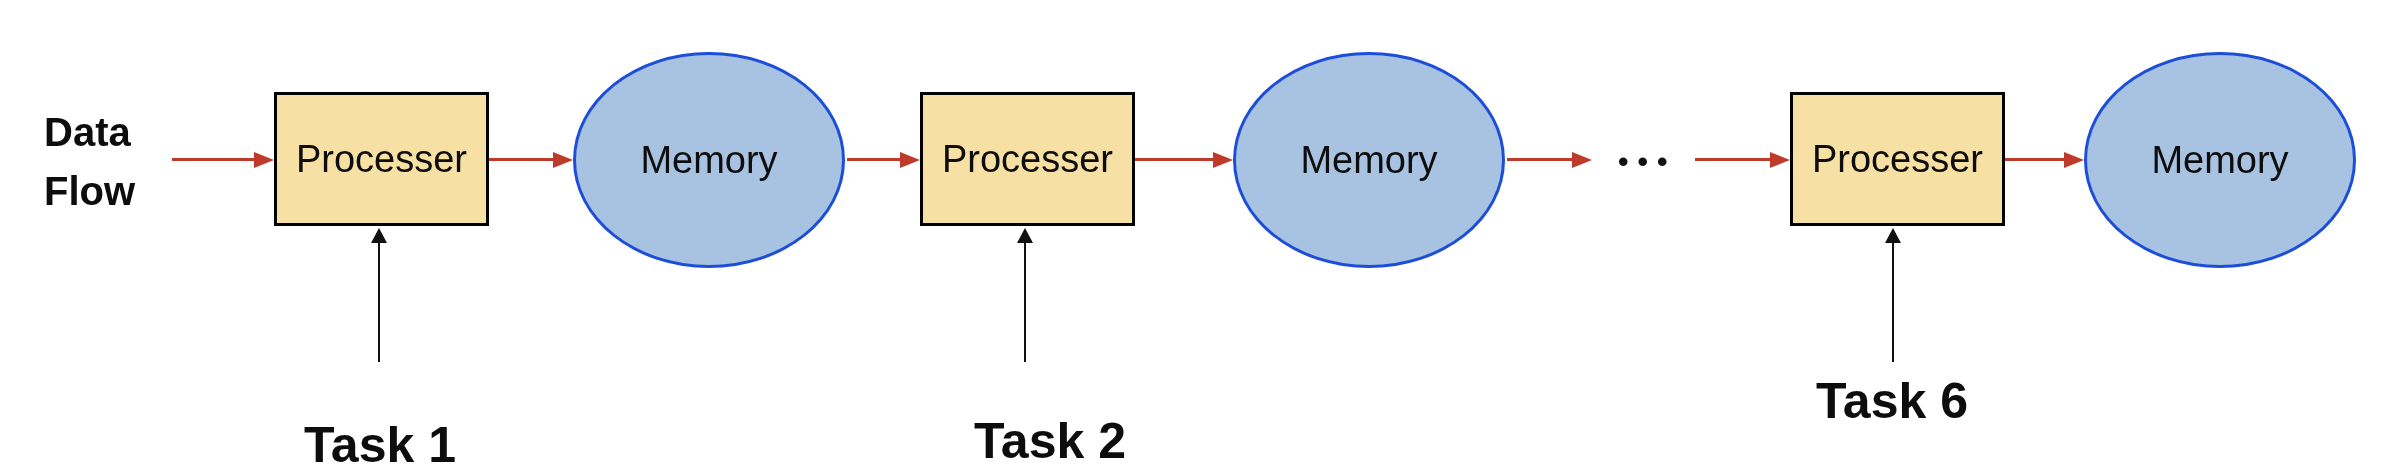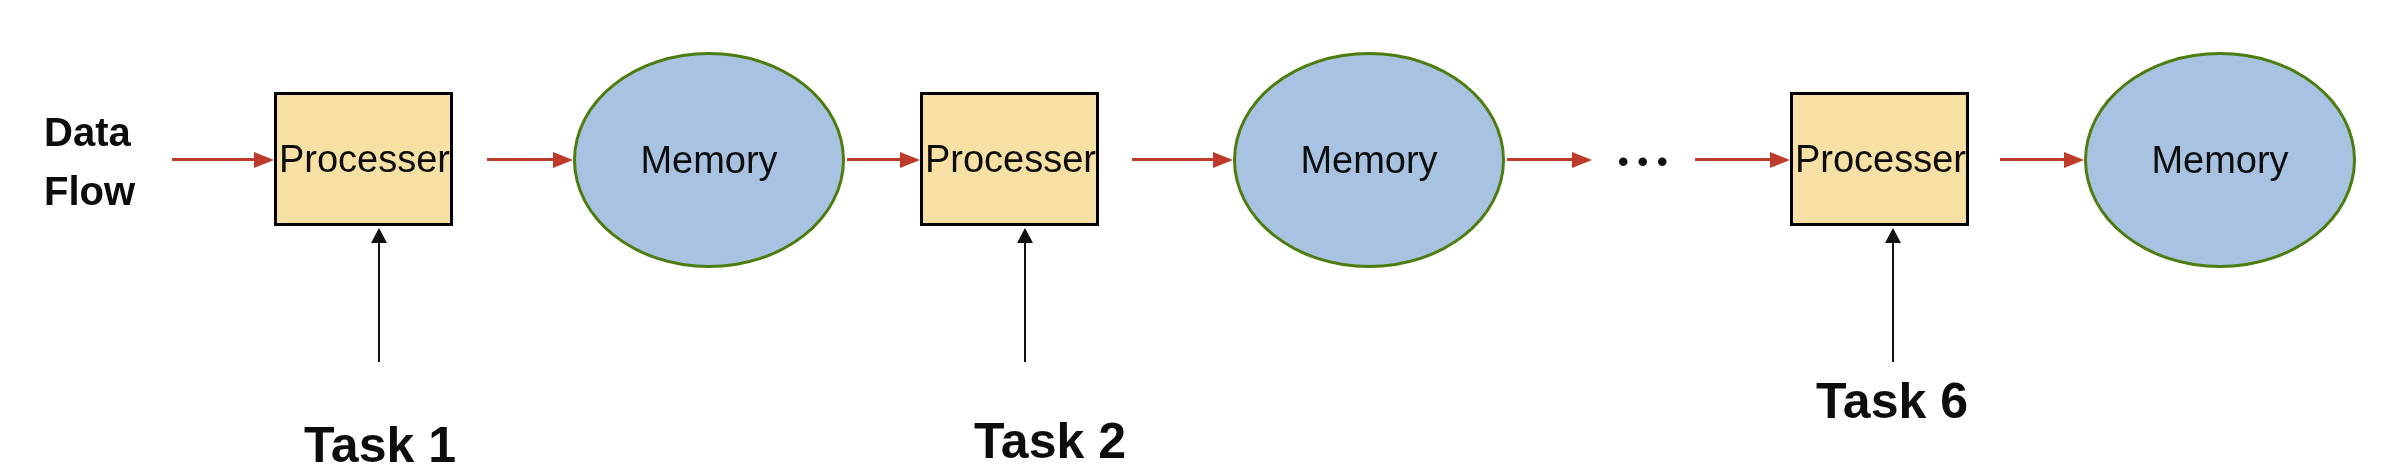--- a/index.html
+++ b/index.html
@@ -22,41 +22,41 @@
     font-weight: bold;
     line-height: 59px;
     color: #0d0d0d;
     white-space: nowrap;
   }
 
   
   .processor {
     position: absolute;
     top: 92px;
-    width: 179px;
+    width: 215px;
     height: 134px;
     box-sizing: border-box;
     background: #F6E0A4;
     border: 3px solid #000000;
     display: flex;
     align-items: center;
-    justify-content: flex-end;
+    justify-content: center;
     font-size: 38px;
     color: #0d0d0d;
   }
 
   
   .memory {
     position: absolute;
     top: 52px;
     width: 272px;
     height: 216px;
     box-sizing: border-box;
     background: #A8C3E2;
-    border: 3px solid #4d7c0f;
+    border: 3px solid #1d4ed8;
     border-radius: 50%;
     display: flex;
     align-items: center;
     justify-content: center;
     font-size: 38px;
     color: #0d0d0d;
   }
 
   
   .rline {

